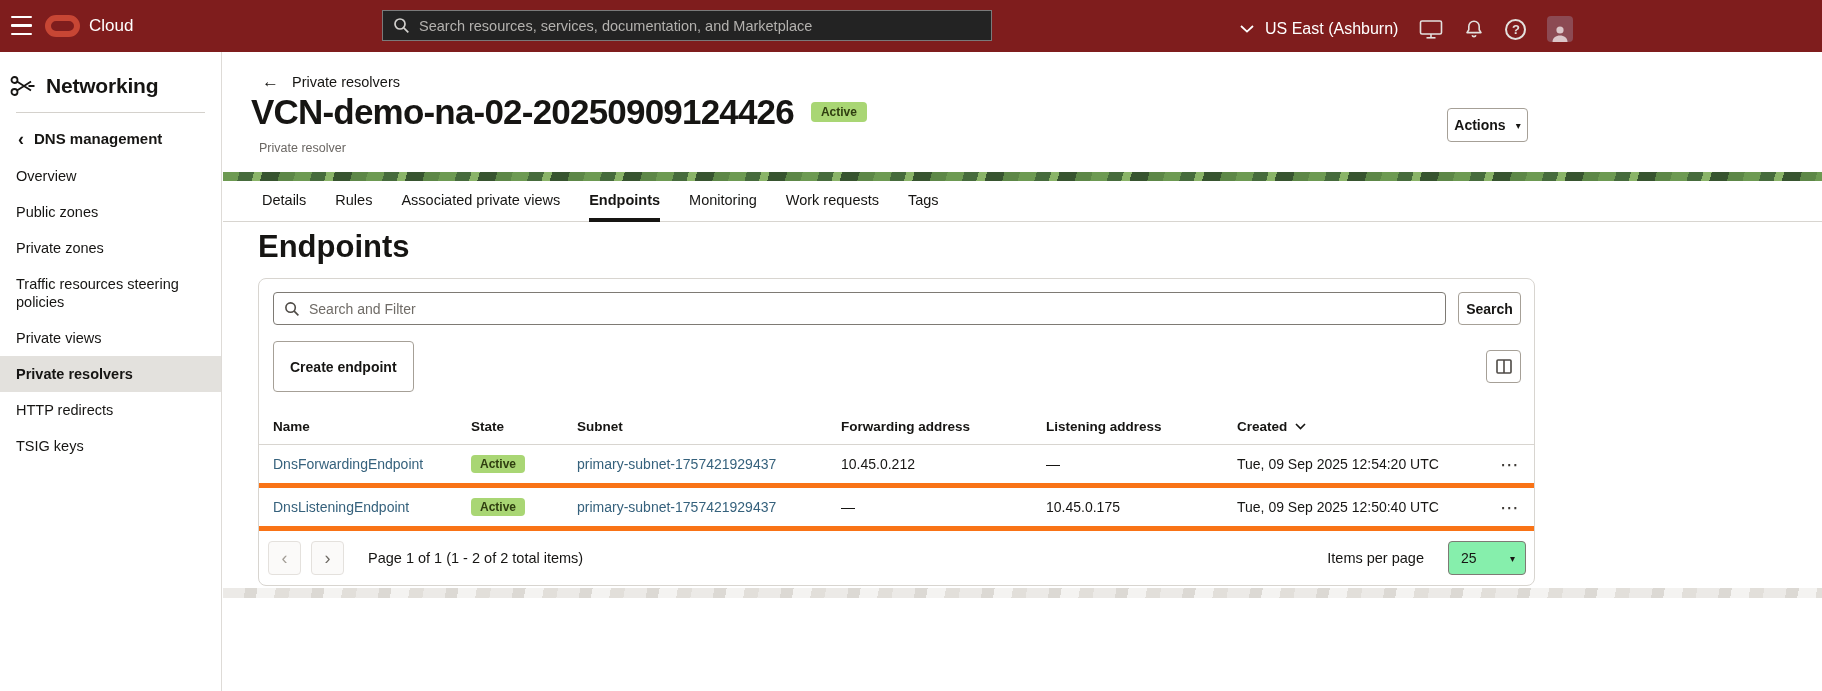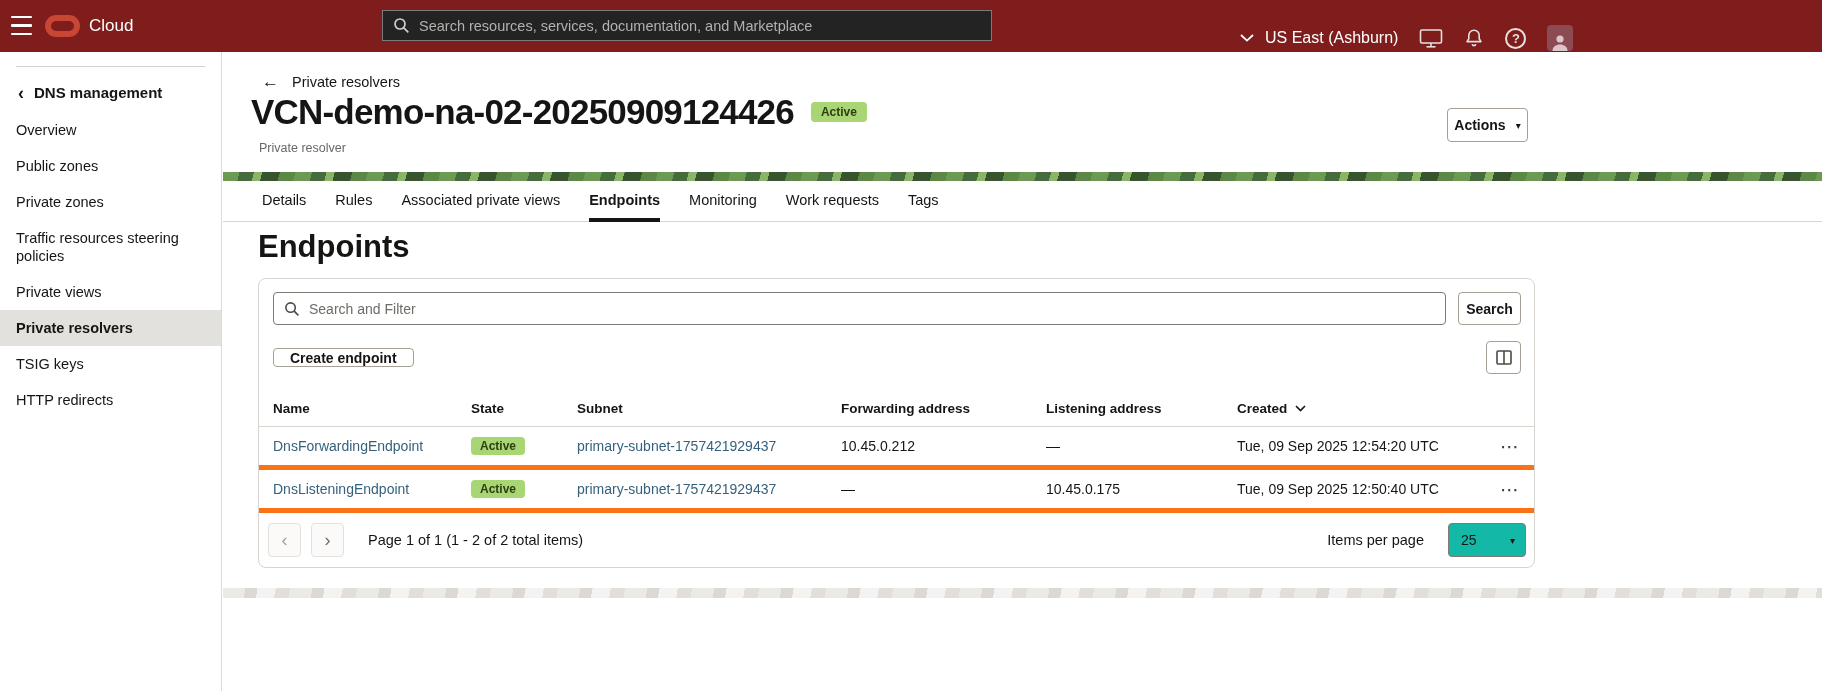--- a/index.html
+++ b/index.html
@@ -14,21 +14,21 @@
     display:flex; flex-direction:column; justify-content:space-between; cursor:pointer; }
   .hamburger span { display:block; height:2.4px; background:#fff; border-radius:1px; }
   .brand { position:absolute; left:45px; top:0; height:52px; display:flex; align-items:center; gap:9px; cursor:pointer; }
   .oracle-o { width:35px; height:22px; border:6px solid #c74634; border-radius:12px; }
   .brand-text { color:#fff; font-size:17px; }
   .tb-search { position:absolute; left:382px; top:10px; width:610px; height:31px;
     background:#232323; border:1px solid #7a7a7a; display:flex; align-items:center; padding:0 10px; gap:9px; }
   .tb-search input { flex:1; background:transparent; border:none; outline:none; color:#ddd;
     font-size:14.5px; font-family:inherit; }
   .tb-search input::placeholder { color:#b3b1ae; }
-  .tb-right { position:absolute; left:1240px; top:12px; height:52px; display:flex; align-items:center; gap:21px; }
+  .tb-right { position:absolute; left:1240px; top:3px; height:52px; display:flex; align-items:center; gap:21px; }
   .tb-region { display:flex; align-items:center; gap:11px; color:#fff; font-size:16px; cursor:pointer; white-space:nowrap; }
   .tb-iconbtn { display:flex; align-items:center; justify-content:center; cursor:pointer; }
   .help-circle { width:21px; height:21px; border:2px solid #e3e1de; border-radius:50%; color:#e3e1de;
     font-size:13px; font-weight:bold; display:flex; align-items:center; justify-content:center; cursor:pointer; }
   .avatar { width:26px; height:26px; border-radius:4px; background:#8c4a53; display:flex;
     align-items:flex-end; justify-content:center; overflow:hidden; cursor:pointer; }
   
   .sidebar { position:absolute; left:0; top:52px; width:222px; height:639px; background:#fff;
     border-right:1px solid #dedbd7; }
   .sb-header { display:flex; align-items:center; gap:10px; padding:22px 16px 0 10px; }
@@ -64,42 +64,42 @@
   .panel { position:absolute; left:35px; top:226px; width:1277px; border:1px solid #d8d5d0;
     border-radius:8px; background:#fff; }
   .filter-row { display:flex; padding:13px 13px 0 14px; gap:12px;align-items:flex-end; }
   .filter-input-wrap { flex:1; height:33px; border:1px solid #7e7a74; border-radius:4px;
     display:flex; align-items:center; padding:0 10px; gap:9px; background:#fff; }
   .filter-input-wrap input { flex:1; border:none; outline:none; font-size:14px; font-family:inherit;
     color:#161513; background:transparent; }
   .filter-input-wrap input::placeholder { color:#6f6b66; }
   .search-btn { width:63px; height:33px; }
   .toolbar-row { display:flex; justify-content:space-between; align-items:center; padding:16px 13px 0 14px; }
-  .create-btn { height:19px; padding:0 16px; }
+  .create-btn { height:51px; padding:0 16px; }
   .icon-btn { width:35px; height:33px; background:#fff; border:1px solid #a6a097; border-radius:4px;
     cursor:pointer; display:flex; align-items:center; justify-content:center; }
   .table { margin-top:16px; }
   .t-head, .t-row { display:grid; grid-template-columns:198px 106px 264px 205px 191px 1fr 48px;
     align-items:center; padding-left:14px; }
   .t-head { height:37px; border-bottom:1px solid #d8d5d0; font-size:13.5px; font-weight:700; }
   .th { display:flex; align-items:center; gap:8px; cursor:pointer; }
   .t-row { height:43px; border-bottom:5px solid #f97316; font-size:14px; }
   .cell-link { color:#35617c; text-decoration:none; cursor:pointer; }
   .badge-sm { display:inline-block; background:#a9d674; color:#2f3e10; font-size:12px; font-weight:bold;
     padding:2px 9px; border-radius:4px; }
   .row-actions { text-align:center; font-size:19px; color:#3f3b37; cursor:pointer; letter-spacing:1px; }
   .pagination { display:flex; align-items:center; padding:9px 8px 9px 9px; height:54px; }
   .page-btn { width:33px; height:34px; border:1px solid #e4e1dd; background:#fbfaf9; border-radius:4px;
     font-size:18px; color:#a39e97; cursor:pointer; display:flex; align-items:center; justify-content:center;
     font-family:inherit; line-height:1; }
   .page-btn + .page-btn { margin-left:10px; color:#6e6a64; }
   .page-label { margin-left:24px; font-size:14.5px; }
   .ipp { margin-left:auto; display:flex; align-items:center; gap:24px; font-size:14.5px; }
   .ipp-select { width:78px; height:34px; border:1px solid #7e7a74; border-radius:4px; display:flex;
-    align-items:center; justify-content:space-between; padding:0 10px 0 12px; cursor:pointer; font-size:14px; background:#14b8a6; }
+    align-items:center; justify-content:space-between; padding:0 10px 0 12px; cursor:pointer; font-size:14px; background:#86efac; }
   .sel-caret { font-size:10px; color:#161513; }
   .gray-band { position:absolute; left:0; top:536px; width:100%; height:10px;
     background: repeating-linear-gradient(100deg, #eceae7 0 22px, #dcd9d4 22px 34px, #f4f3f1 34px 52px, #e2dfda 52px 66px); }
 </style>
 </head>
 <body>
 
 <div class="topbar">
   <div class="hamburger">
     <span></span>
@@ -143,34 +143,42 @@
     <div class="avatar">
       <svg width="18" height="17" viewBox="0 0 18 17">
         <circle cx="9" cy="5" r="3.6" fill="#dcc6c9"></circle>
         <path d="M1.5 17c0-4.4 3.4-6.6 7.5-6.6s7.5 2.2 7.5 6.6z" fill="#dcc6c9"></path>
       </svg>
     </div>
   </div>
 </div>
 
 <div class="sidebar">
+  <div class="sb-header">
+    <svg width="26" height="22" viewBox="0 0 26 22">
+      <circle cx="4.5" cy="5" r="3" fill="none" stroke="#161513" stroke-width="1.8"></circle>
+      <circle cx="4.5" cy="17" r="3" fill="none" stroke="#161513" stroke-width="1.8"></circle>
+      <path d="M7 6.5 L21 15.5 M7 15.5 L21 6.5 M18.5 11 h6" fill="none" stroke="#161513" stroke-width="1.8"></path>
+    </svg>
+    <span class="sb-title">Networking</span>
+  </div>
   <div class="sb-divider"></div>
   <div class="sb-back">
     <span class="sb-back-chevron">‹</span>
     <span>DNS management</span>
   </div>
   <div class="sb-menu">
     <div class="sb-item">Overview</div>
     <div class="sb-item">Public zones</div>
     <div class="sb-item">Private zones</div>
     <div class="sb-item">Traffic resources steering policies</div>
     <div class="sb-item">Private views</div>
     <div class="sb-item selected">Private resolvers</div>
+    <div class="sb-item">HTTP redirects</div>
     <div class="sb-item">TSIG keys</div>
-    <div class="sb-item">HTTP redirects</div>
   </div>
 </div>
 
 <div class="main">
 
   <div class="crumb-row">
     <span class="back-arrow">←</span>
     <a class="crumb-link">Private resolvers</a>
   </div>
 

